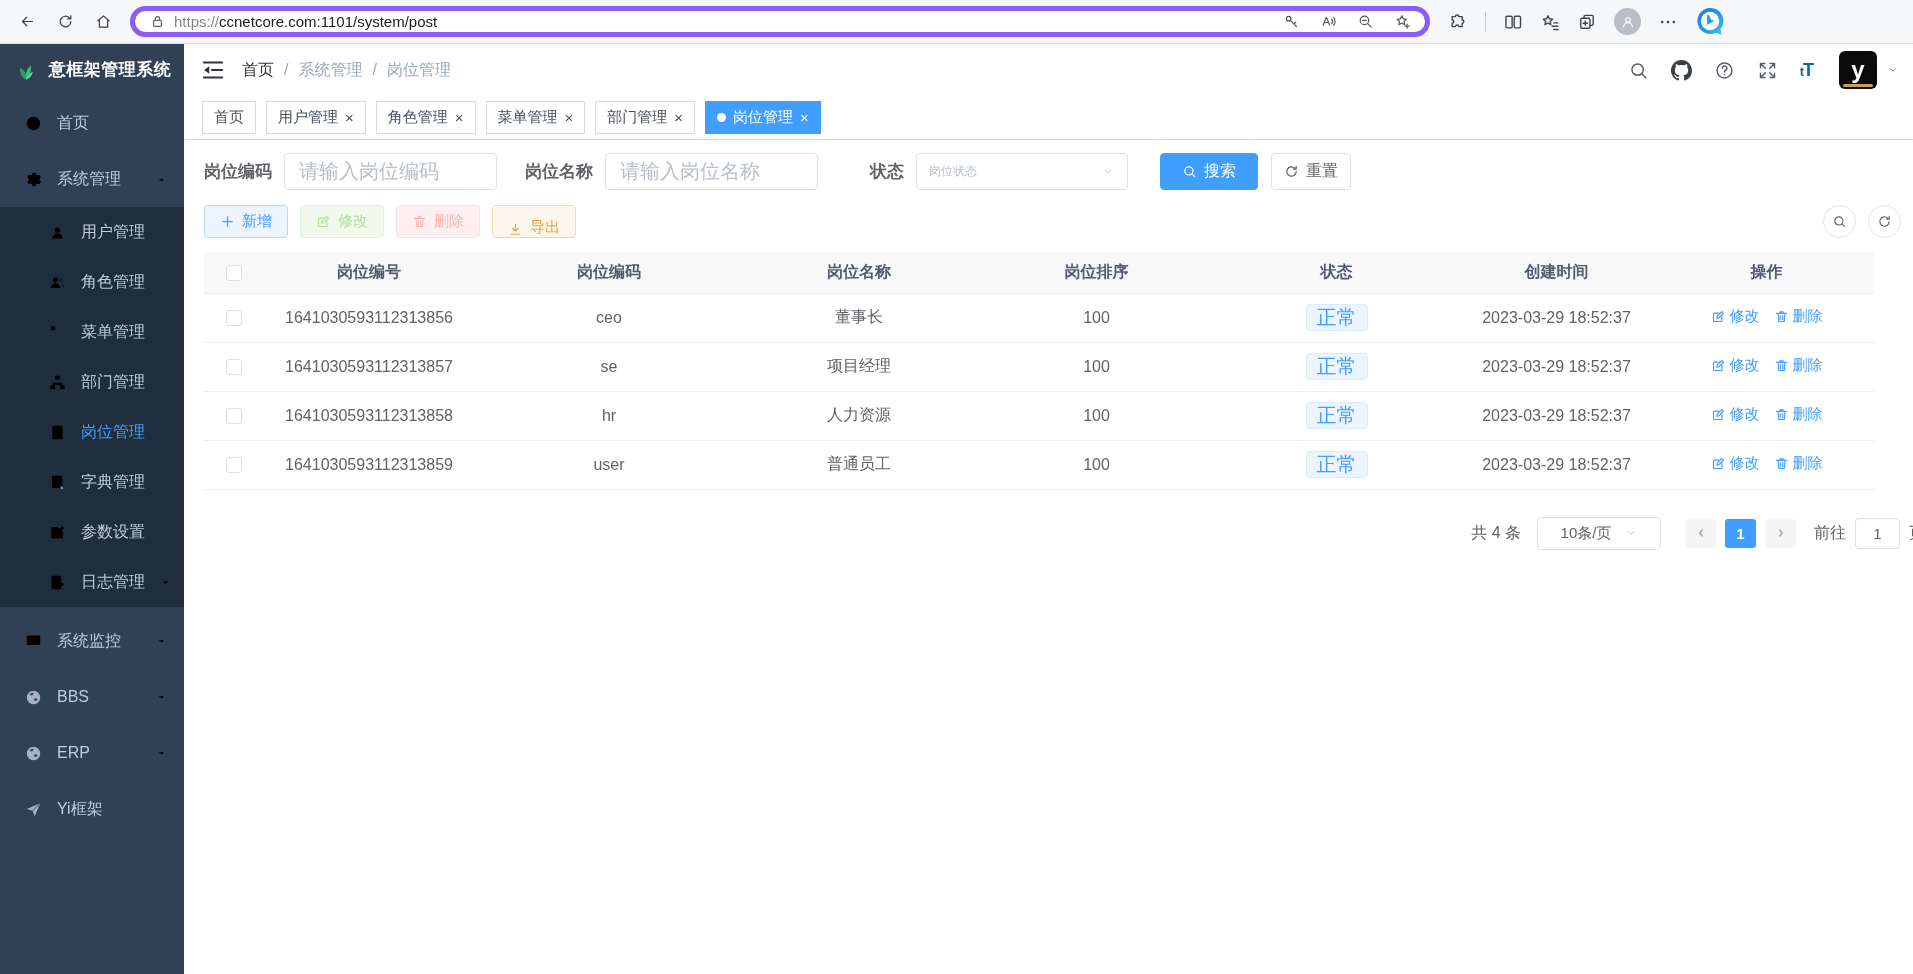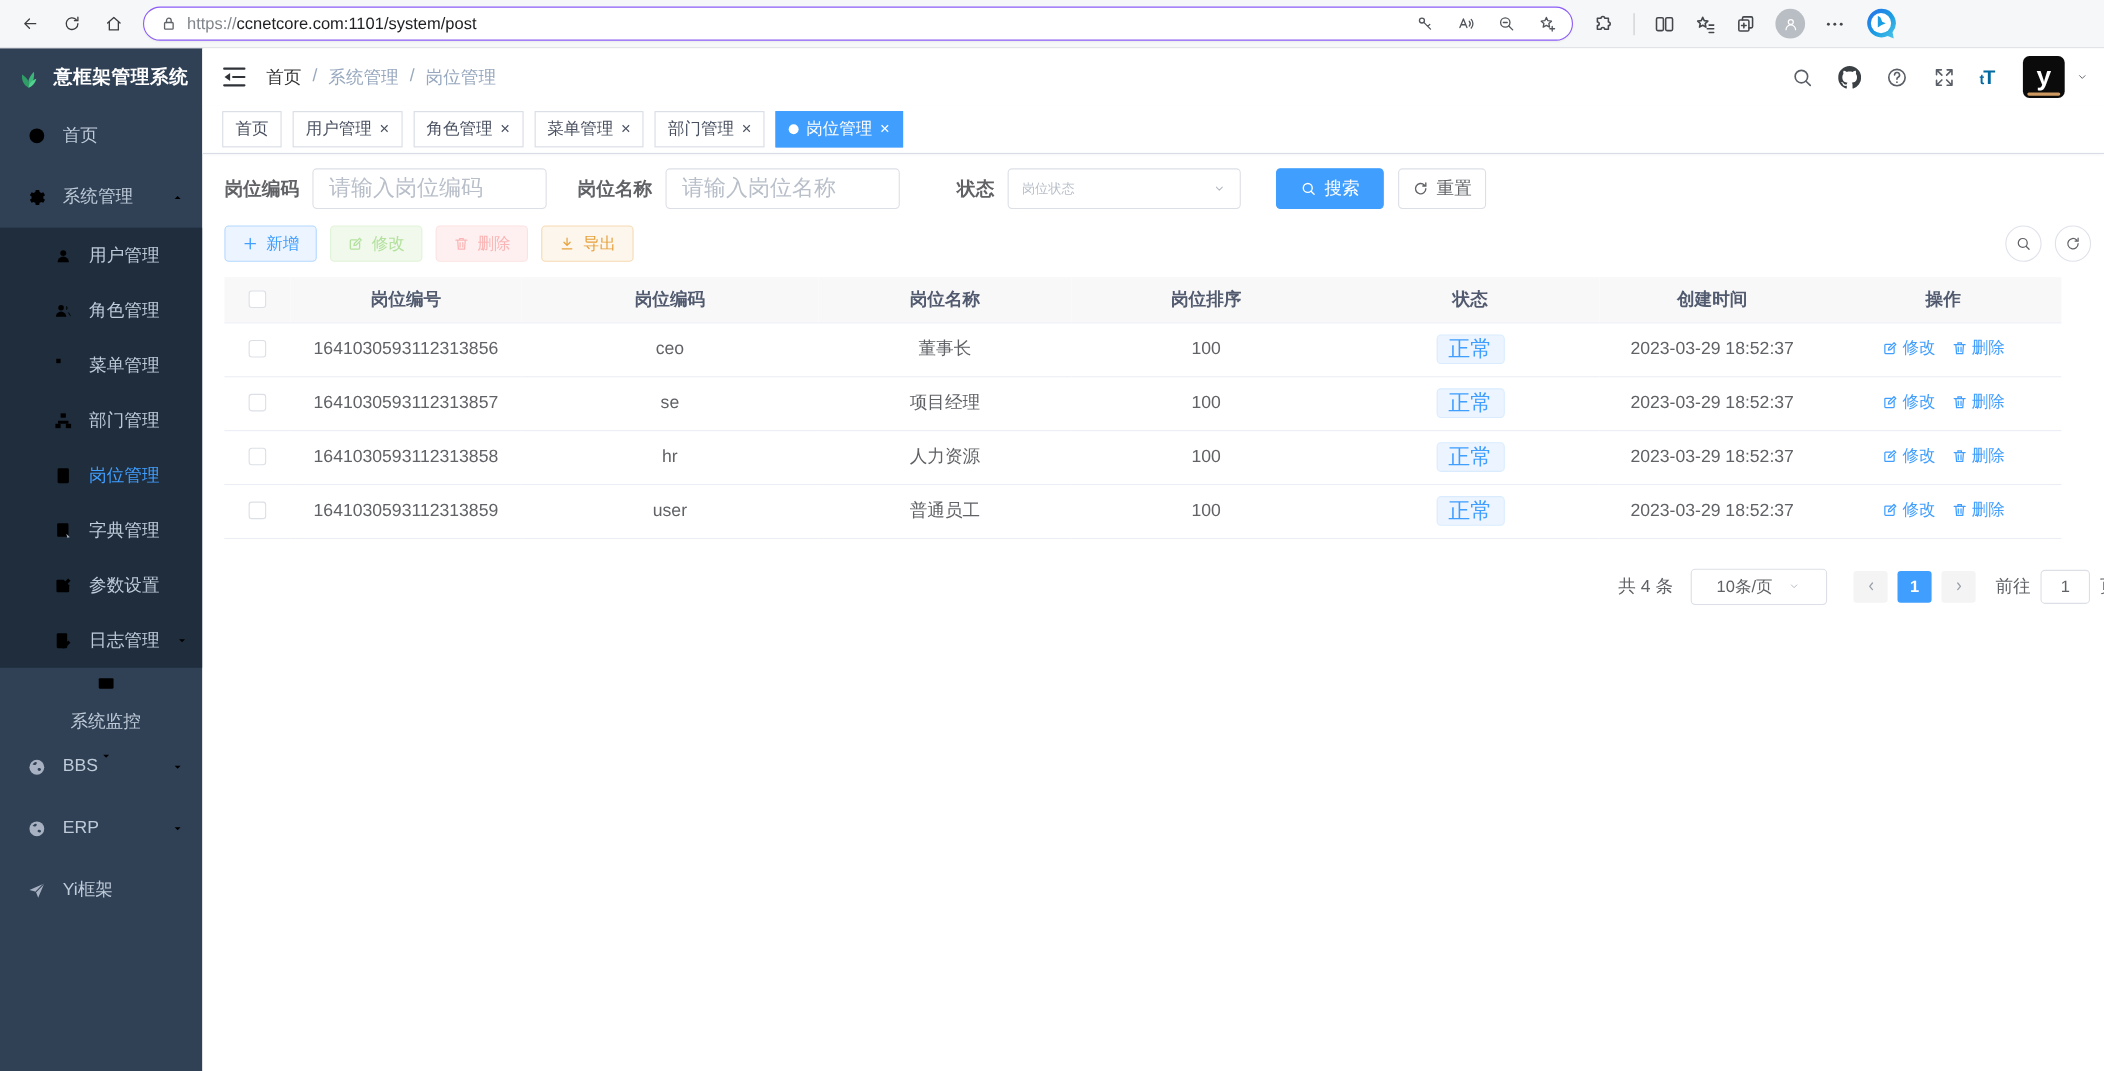--- a/index.html
+++ b/index.html
@@ -6,21 +6,21 @@
   html,body { width:1913px; height:974px; overflow:hidden; background:#fff;
     font-family:"Liberation Sans","DejaVu Sans",sans-serif; }
 
   
   .browser-bar { height:44px; background:#f6f7f9; border-bottom:1px solid #d9dadf;
     display:flex; align-items:center; padding:0 10px; gap:4px; }
   .nav-btn { width:34px; height:34px; display:flex; align-items:center; justify-content:center;
     color:#3e3e42; border-radius:6px; flex:none; }
   .i16 { width:17px; height:17px; stroke:currentColor; fill:none; stroke-width:1.7;
     stroke-linecap:round; stroke-linejoin:round; }
-  .url-pill { width:1300px; height:31px; background:#fff; border:1px solid #8b5cf6;
+  .url-pill { width:1300px; height:31px; background:#fff; border:5px solid #8b5cf6;
     box-shadow:0 1px 2px rgba(0,0,0,.06); border-radius:16px; display:flex; align-items:center;
     padding:0 14px; gap:8px; flex:none; margin-left:6px; }
   .url-pill .lock { color:#5f6368; }
   .url-text { font-size:15px; color:#202124; white-space:nowrap; }
   .url-text .scheme { color:#80868b; }
   .pill-icons { margin-left:auto; display:flex; align-items:center; gap:20px; color:#52565c; }
   .browser-right { display:flex; align-items:center; gap:17px; margin-left:14px; color:#44474c; }
   .vdiv { width:1px; height:20px; background:#c9cbd0; }
   .profile-circle { width:27px; height:27px; border-radius:50%; background:#b9bdc4;
     display:flex; align-items:center; justify-content:center; color:#fff; }
@@ -36,21 +36,21 @@
   .logo-title { color:#fff; font-size:17px; font-weight:bold; letter-spacing:.5px; }
   .menu-item { height:56px; display:flex; align-items:center; padding:0 16px 0 24px; gap:14px;
     font-size:16px; cursor:pointer; }
   .submenu { background:#1f2d3d; }
   .submenu .menu-item { height:50px; padding-left:48px; }
   .menu-item .mi { width:19px; height:19px; flex:none; color:#a7b1c2; }
   .menu-item .lbl { flex:1; white-space:nowrap; }
   .menu-item .caret { width:13px; height:13px; color:#bfcbd9; flex:none; }
   .menu-item.active { color:#409EFF; }
   .menu-item.active .mi { color:#409EFF; }
-  .group-gap { margin-top:6px;flex-direction:column; }
+  .group-gap { margin-top:6px; }
 
   
   .app-header { height:52px; display:flex; align-items:center; padding:0 14px 0 16px; background:#fff; }
   .fold-btn { width:26px; height:26px; color:#2f3338; margin-right:16px; }
   .breadcrumb { display:flex; align-items:center; gap:10px; font-size:16px; }
   .crumb-first { color:#303133; }
   .crumb-sep { color:#97a8be; }
   .crumb { color:#97a8be; }
   .header-right { margin-left:auto; display:flex; align-items:center; gap:22px; color:#5a5e66; }
   .hicon { width:21px; height:21px; }
@@ -94,21 +94,21 @@
   .btn-search { width:98px; height:37px; background:#409EFF; border-color:#409EFF; color:#fff; margin-left:32px; }
   .btn-reset { width:80px; height:37px; background:#fff; border-color:#dcdfe6; color:#606266; margin-left:13px; }
 
   .toolbar-row { display:flex; align-items:center; justify-content:space-between; padding-right:12px;
     margin-bottom:14px; }
   .toolbar-left { display:flex; gap:12px; }
   .tbtn { height:33px; padding:0 15px; font-size:15px; }
   .tbtn-add { color:#409EFF; background:#ecf5ff; border-color:#b3d8ff; }
   .tbtn-edit { color:#b3e19d; background:#f0f9eb; border-color:#e1f3d8; cursor:not-allowed; }
   .tbtn-del { color:#fab6b6; background:#fef0f0; border-color:#fde2e2; cursor:not-allowed; }
-  .tbtn-exp { color:#e6a23c; background:#fdf6ec; border-color:#f5dab1; }
+  .tbtn-exp { color:#e6a23c; background:#fdf6ec; border-color:#f5dab1;align-items:flex-end; }
   .toolbar-right { display:flex; gap:12px; }
   .circle-btn { width:33px; height:33px; border-radius:50%; border:1px solid #dfe2ea; background:#fff;
     display:flex; align-items:center; justify-content:center; color:#606266; cursor:pointer; }
   .circle-btn svg { width:15px; height:15px; }
 
   
   table.grid { border-collapse:collapse; width:1670px; table-layout:fixed; }
   .grid th { background:#f8f8f9; color:#515a6e; font-size:16px; font-weight:bold;
     height:41px; text-align:center; border-bottom:1px solid #ebeef5; }
   .grid td { height:49px; text-align:center; font-size:16px; color:#606266;

